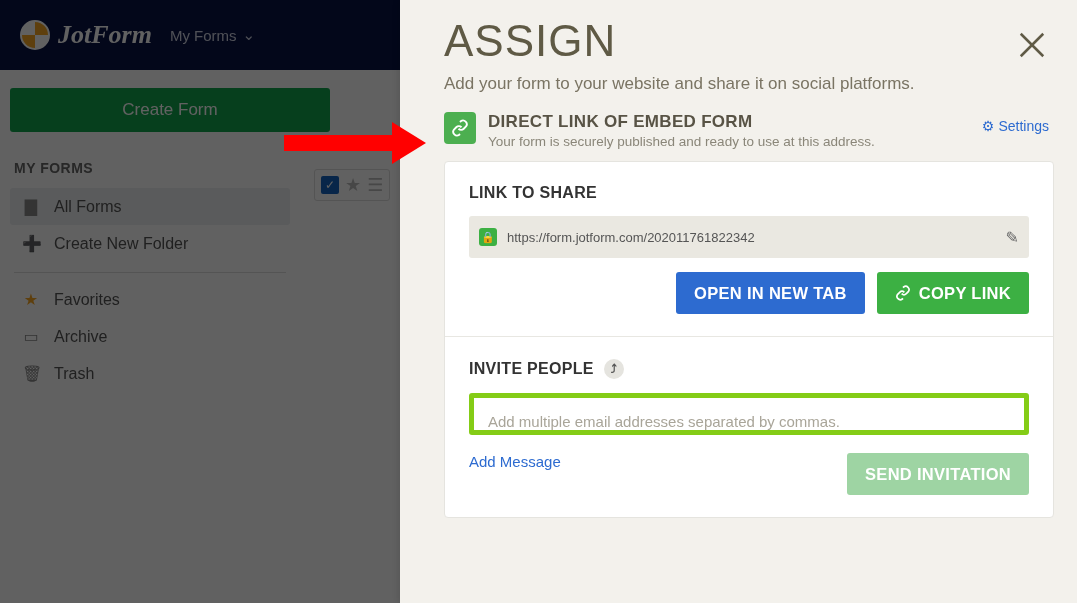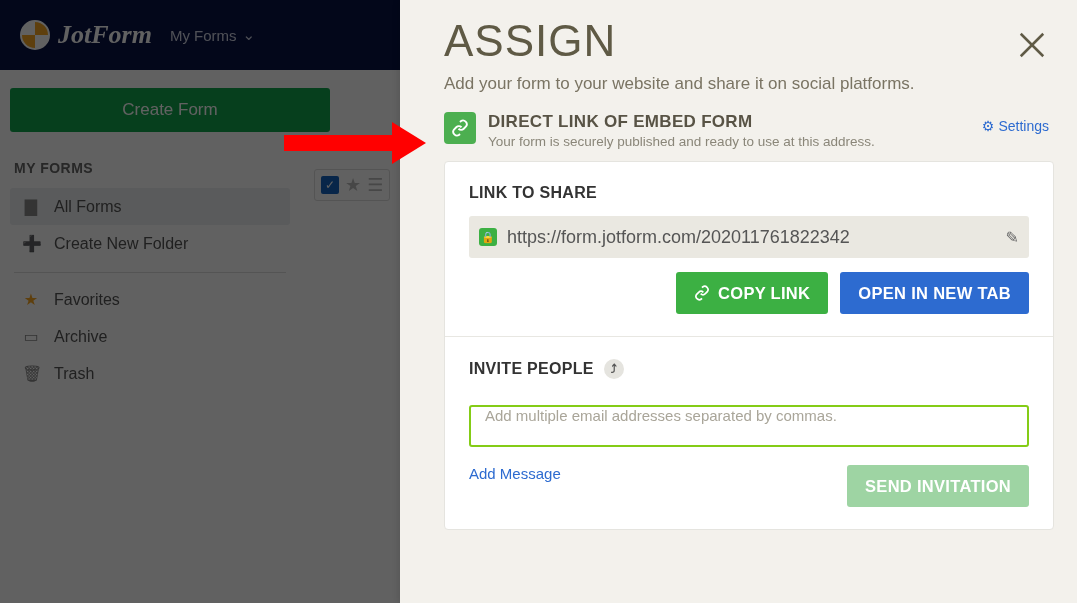--- a/index.html
+++ b/index.html
@@ -52,32 +52,32 @@
   .direct-title { font-size: 17px; font-weight: 700; color: #585345; letter-spacing: 0.3px; }
   .direct-sub { font-size: 13.5px; color: #8a8679; margin-top: 2px; }
   .settings-link { position: absolute; right: 0; top: 6px; color: #2d6bd0; font-size: 14px; display: flex; align-items: center; gap: 4px; }
   
   .card { margin-top: 12px; background: #fff; border-radius: 4px; border: 1px solid #e5e4df; width: 610px; }
   .card-sec { padding: 22px 24px; }
   .sec-title { font-size: 16px; font-weight: 700; color: #333; letter-spacing: 0.3px; display: flex; align-items: center; gap: 10px; }
   
   .link-box { margin-top: 14px; background: #eae8e1; border-radius: 3px; height: 42px; display: flex; align-items: center; padding: 0 10px; gap: 10px; }
   .lock-ic { width: 18px; height: 18px; background: #3cb043; border-radius: 3px; display: flex; align-items: center; justify-content: center; color: #fff; font-size: 11px; flex-shrink: 0; }
-  .link-url { flex: 1; color: #555; font-size: 18px; }
+  .link-url { flex: 1; color: #555; font-size: 13px; }
   .pencil { color: #666; font-size: 16px; }
   
   .btn-row { margin-top: 14px; display: flex; justify-content: flex-end; gap: 12px; }
   .btn { height: 42px; padding: 0 18px; border: none; border-radius: 3px; font-size: 16.5px; font-weight: 600; color: #fff; display: flex; align-items: center; gap: 8px; letter-spacing: 0.3px; }
   .btn.green { background: #3cb043; }
   .btn.blue { background: #2d6bd0; }
   .btn.green-disabled { background: #9ed4a3; }
   
   .card-divider { border: none; border-top: 1px solid #e8e7e2; }
   
-  .email-input { margin-top: 26px; width: 100%; height: 42px; border: 2px solid #84cc16; border-radius: 3px; padding: 0 14px; font-size: 15px; color: #999; background: #fff; display:flex; align-items:flex-start; }
+  .email-input { margin-top: 14px; width: 100%; height: 42px; border: 5px solid #84cc16; border-radius: 3px; padding: 0 14px; font-size: 15px; color: #999; background: #fff; display:flex; align-items:flex-end; }
   .invite-row { margin-top: 18px; display: flex; justify-content: space-between; align-items: flex-start; }
   .add-msg { color: #2d6bd0; font-size: 15px; }
   
   .upload-ic { width: 20px; height: 20px; border-radius: 50%; background: #e5e4df; display: inline-flex; align-items: center; justify-content: center; font-size: 12px; color: #555; }
 </style>
 </head>
 <body>
 
 <div class="app-bg">
   <div class="topbar">
@@ -165,30 +165,30 @@
 
   <div class="card">
     <div class="card-sec">
       <div class="sec-title">LINK TO SHARE</div>
       <div class="link-box">
         <div class="lock-ic">🔒</div>
         <div class="link-url">https://form.jotform.com/202011761822342</div>
         <span class="pencil">✎</span>
       </div>
       <div class="btn-row">
+        <button class="btn blue">
+          <span>OPEN IN NEW TAB</span>
+        </button>
         <button class="btn green">
           <svg width="16" height="16" viewBox="0 0 24 24" fill="none" stroke="#fff" stroke-width="2.5">
               <path d="M10 13a5 5 0 0 0 7 0l3-3a5 5 0 0 0-7-7l-1 1"></path>
               <path d="M14 11a5 5 0 0 0-7 0l-3 3a5 5 0 0 0 7 7l1-1"></path>
             </svg>
           <span>COPY LINK</span>
         </button>
-        <button class="btn blue">
-          <span>OPEN IN NEW TAB</span>
-        </button>
       </div>
     </div>
     <hr class="card-divider">
     <div class="card-sec">
       <div class="sec-title">
         <span>INVITE PEOPLE</span>
         <span class="upload-ic">⤴</span>
       </div>
       <div class="email-input">
         <span style="color:#a9a599">Add multiple email addresses separated by commas.</span>

